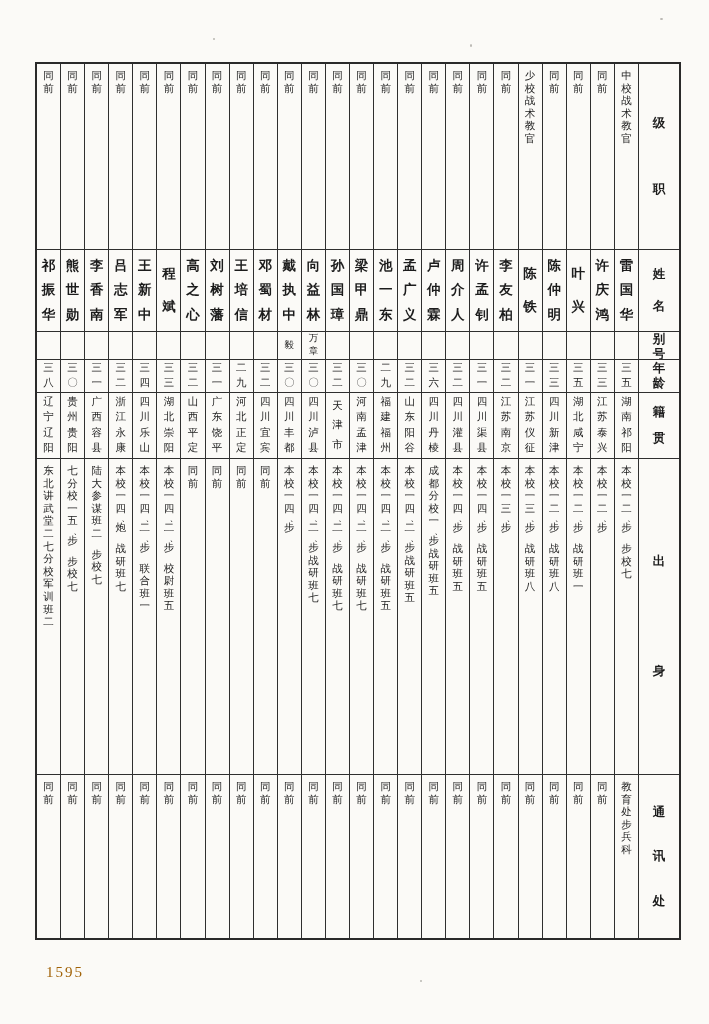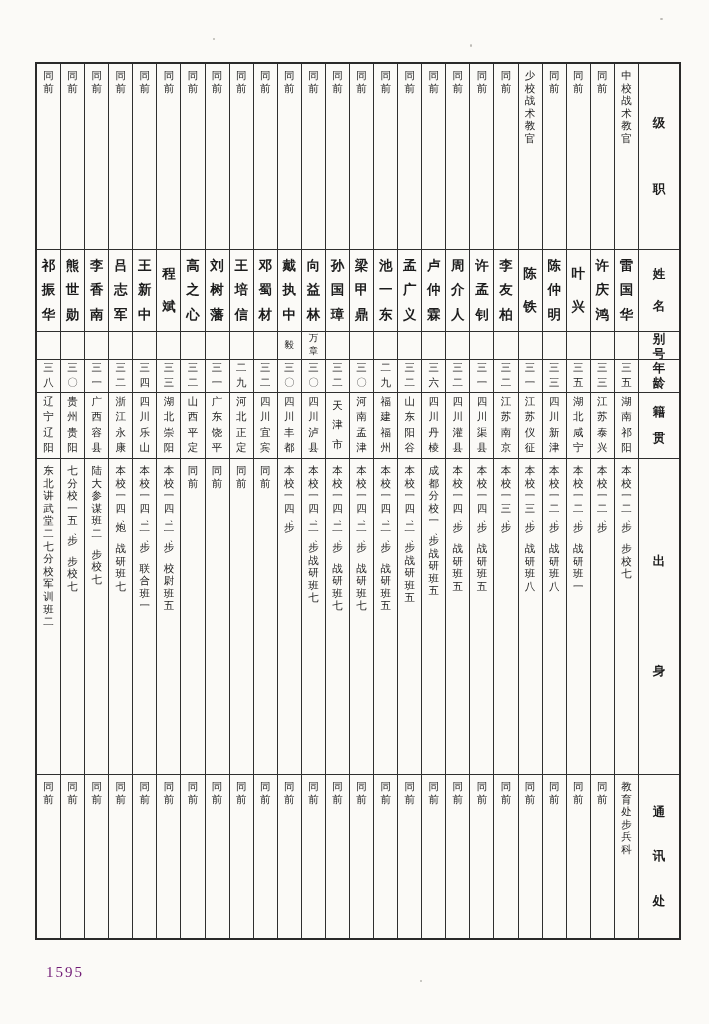--- a/index.html
+++ b/index.html
@@ -30,21 +30,21 @@
   .ch { line-height:1.2; flex:none; }
   .gap { height:8px; flex:none; }
   .punct { align-self:flex-end; height:7px; line-height:6px; font-size:9px; margin-right:2px; }
   .name-cell { font-size:13.5px; font-weight:bold; }
   .alias-cell { font-size:9.5px; }
   .age-cell { font-size:10.5px; }
   .origin-cell { font-size:10.5px; }
   .hcell { font-size:12.5px; font-weight:bold; }
   .page-number {
     position:absolute; left:46px; top:964px;
-    font-size:15px; color:#701a75; letter-spacing:2px;
+    font-size:15px; color:#a16207; letter-spacing:2px;
   }
   .speck { position:absolute; background:#b9b7b2; border-radius:50%; }
 </style>
 </head>
 <body>
 
 <div class="page">
   <div class="roster">
       <div class="col person-col">
         <div class="cell r0 top rank-cell">

